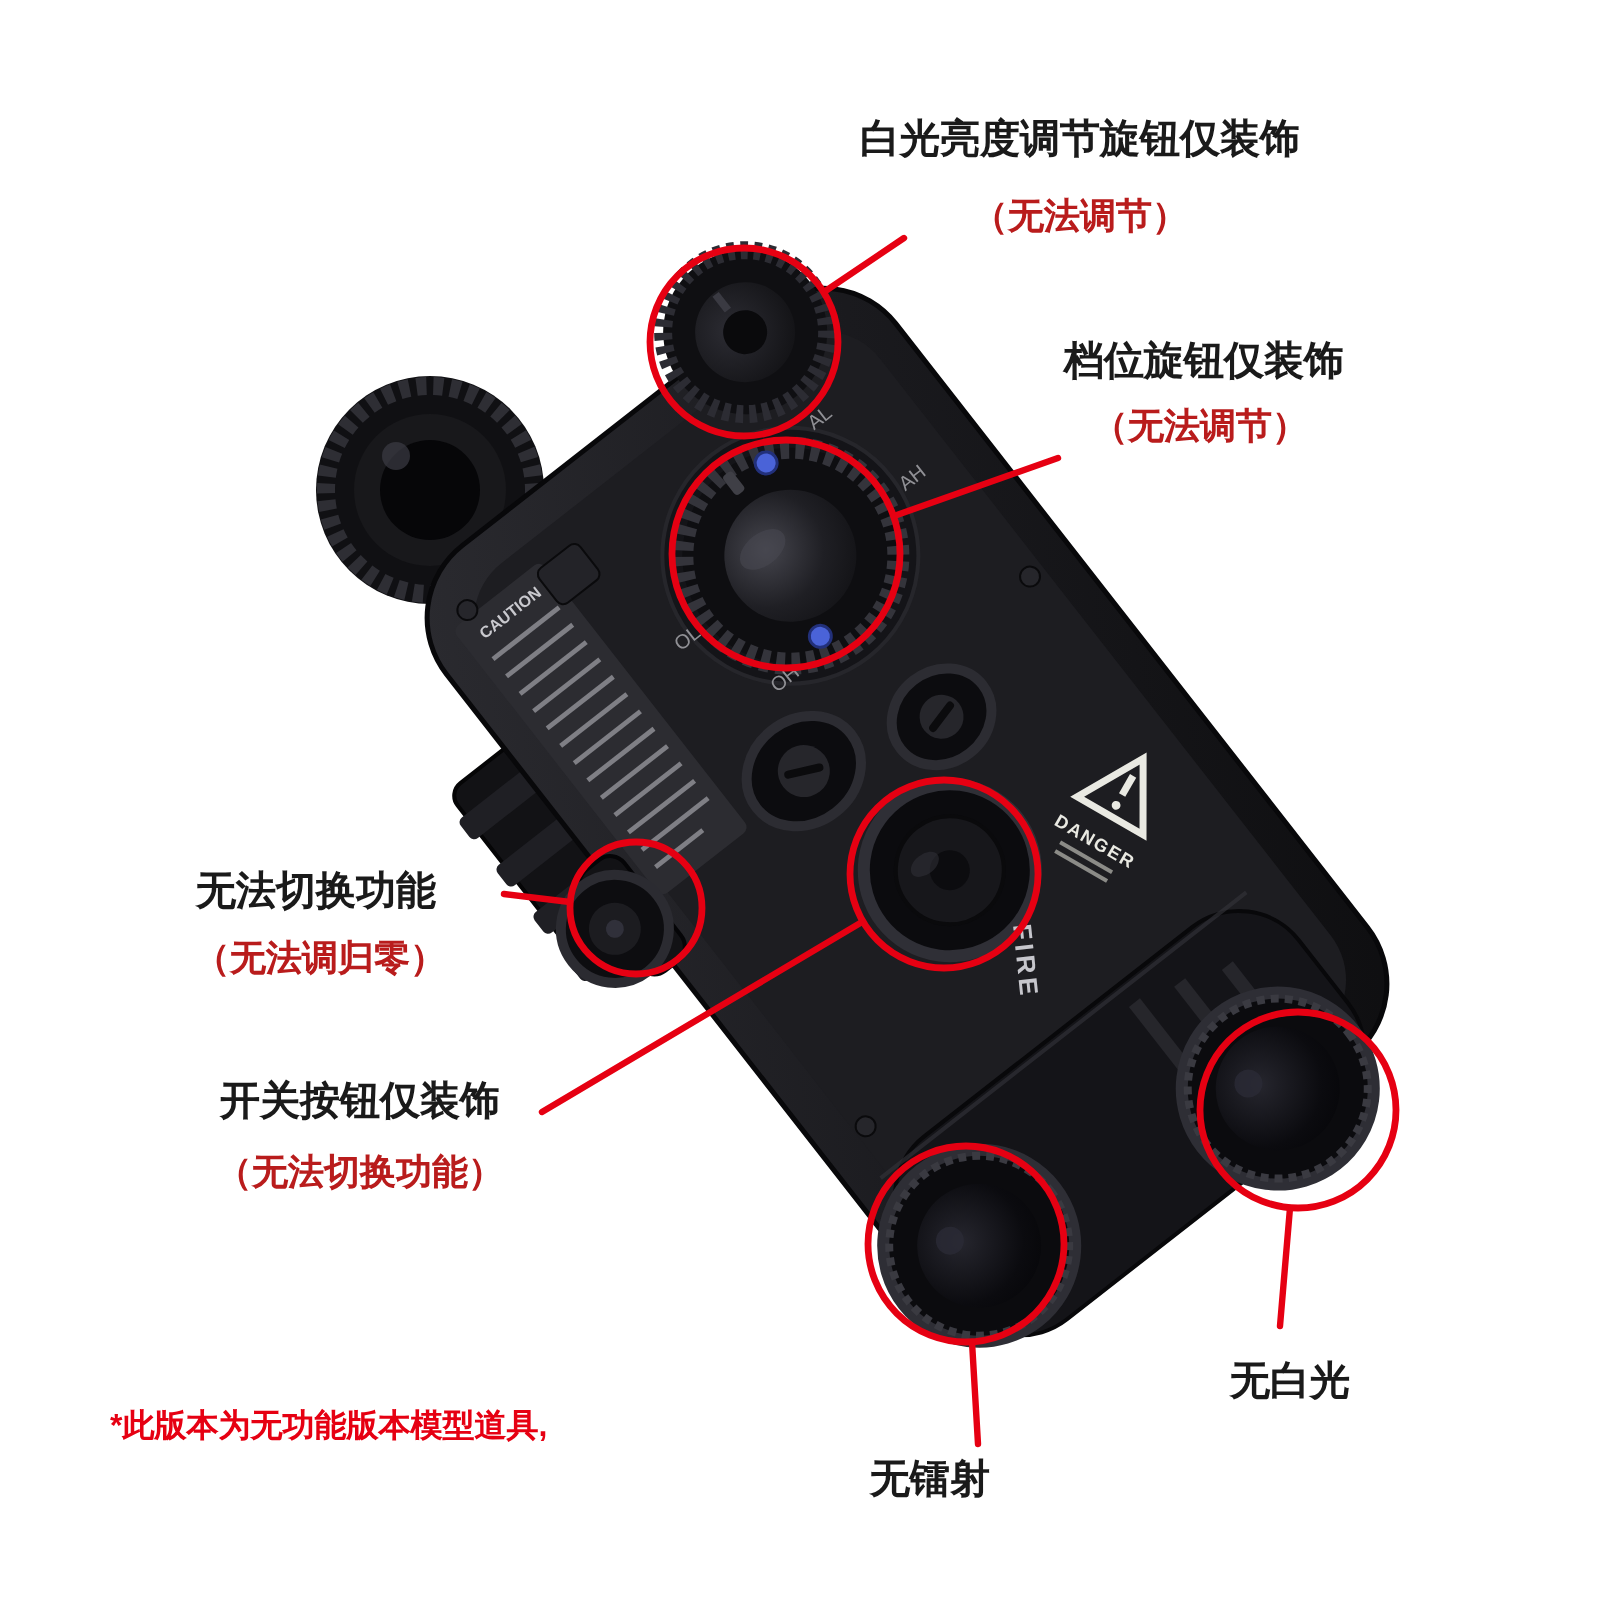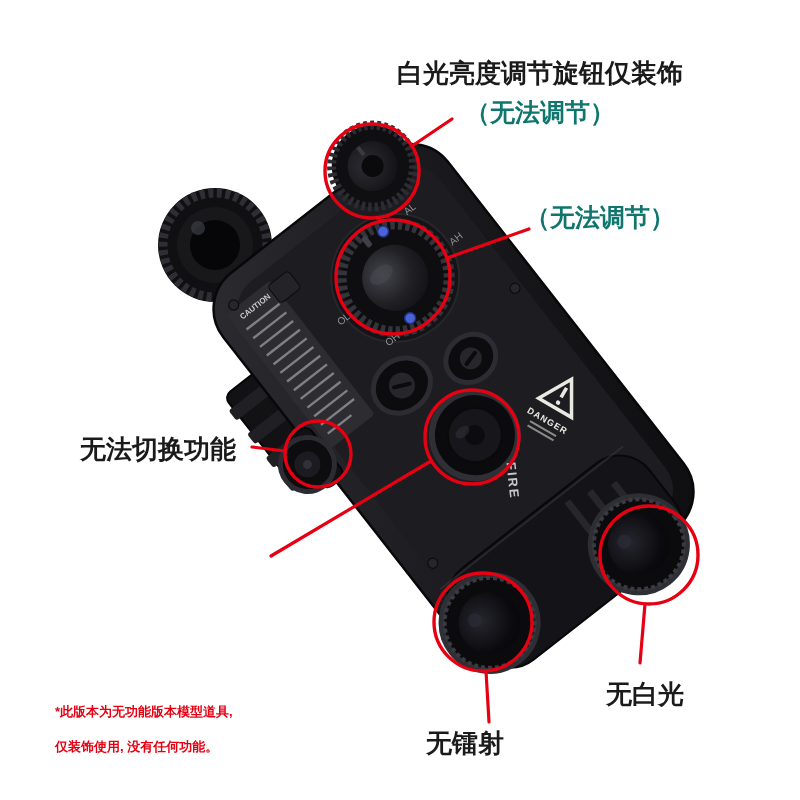--- a/index.html
+++ b/index.html
@@ -5,24 +5,24 @@
   html,body{margin:0;padding:0;background:#ffffff;}
   .stage{
     position:relative;width:800px;height:800px;background:#ffffff;overflow:hidden;
     font-family:"Liberation Sans",sans-serif;
   }
   .stage svg{position:absolute;left:0;top:0;}
   .callout{
     position:absolute;transform:translateX(-50%);white-space:nowrap;
     font-weight:700;line-height:1.1;
   }
-  .callout.black{color:#1a1a1a;font-size:26px;}
-  .callout.red{color:#0f766e;font-size:25px;}
+  .callout.black{color:#1a1a1a;font-size:20px;}
+  .callout.red{color:#b91c1c;font-size:18px;}
   .disclaimer-line{
-    position:absolute;color:#e60012;font-size:13px;font-weight:700;white-space:nowrap;
+    position:absolute;color:#e60012;font-size:16px;font-weight:700;white-space:nowrap;
   }
 </style>
 </head>
 <body>
 
 <div class="stage">
 
   <svg width="800" height="800" viewBox="0 0 800 800">
     <defs>
       <linearGradient id="bodyGrad" x1="0" y1="0" x2="1" y2="1">
@@ -185,24 +185,27 @@
       <line x1="252" y1="447" x2="285" y2="451" stroke-width="3.2" stroke-linecap="round"></line>
       <line x1="271" y1="556" x2="431" y2="461" stroke-width="3.2" stroke-linecap="round"></line>
       <line x1="640" y1="663" x2="645" y2="604" stroke-width="3.2" stroke-linecap="round"></line>
       <line x1="489" y1="722" x2="486" y2="671" stroke-width="3.2" stroke-linecap="round"></line>
     </g>
   </svg>
 
   <div class="callout black" style="left:540px;top:59px">白光亮度调节旋钮仅装饰</div>
   <div class="callout red" style="left:540px;top:99px">（无法调节）</div>
 
+  <div class="callout black" style="left:602px;top:170px">档位旋钮仅装饰</div>
   <div class="callout red" style="left:600px;top:204px">（无法调节）</div>
 
   <div class="callout black" style="left:158px;top:435px">无法切换功能</div>
-
+  <div class="callout red" style="left:160px;top:470px">（无法调归零）</div>
+
+  <div class="callout black" style="left:180px;top:540px">开关按钮仅装饰</div>
+  <div class="callout red" style="left:180px;top:577px">（无法切换功能）</div>
 
   <div class="callout black" style="left:645px;top:680px">无白光</div>
   <div class="callout black" style="left:465px;top:729px">无镭射</div>
 
   <div class="disclaimer-line" style="left:55px;top:703px">*此版本为无功能版本模型道具,</div>
-  <div class="disclaimer-line" style="left:55px;top:738px">仅装饰使用, 没有任何功能。</div>
 
 </div>
 
 </body></html>

